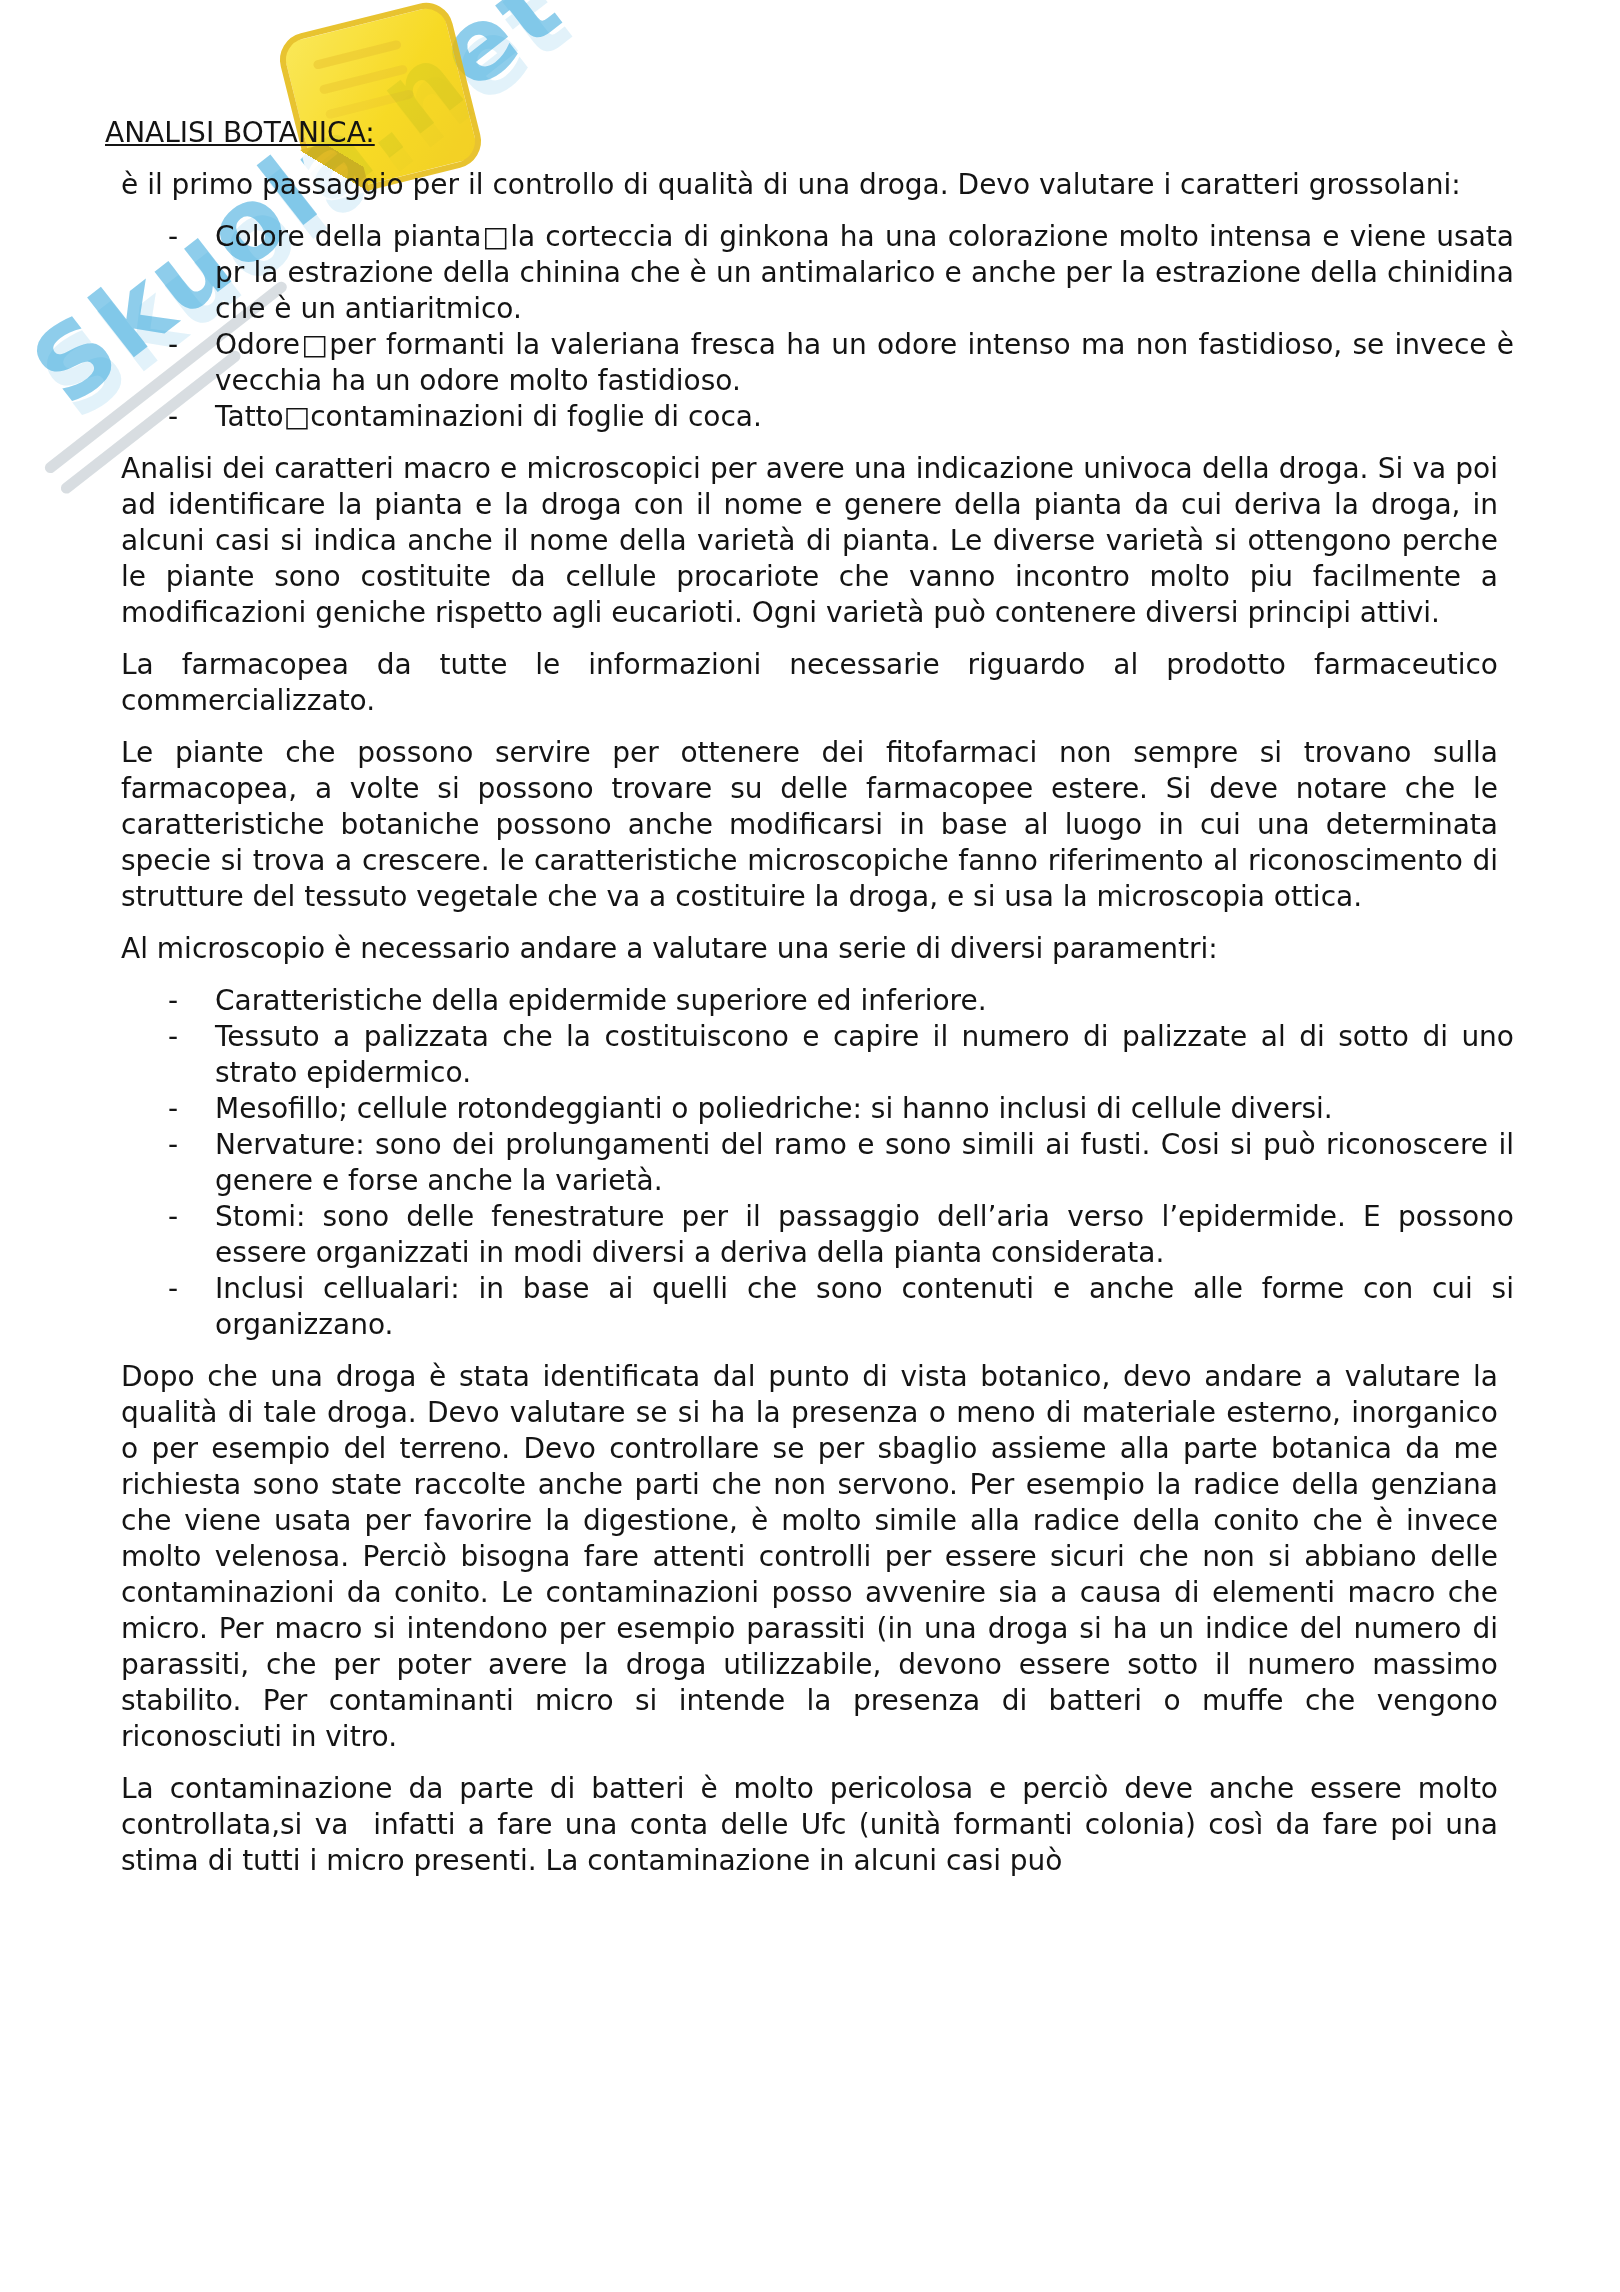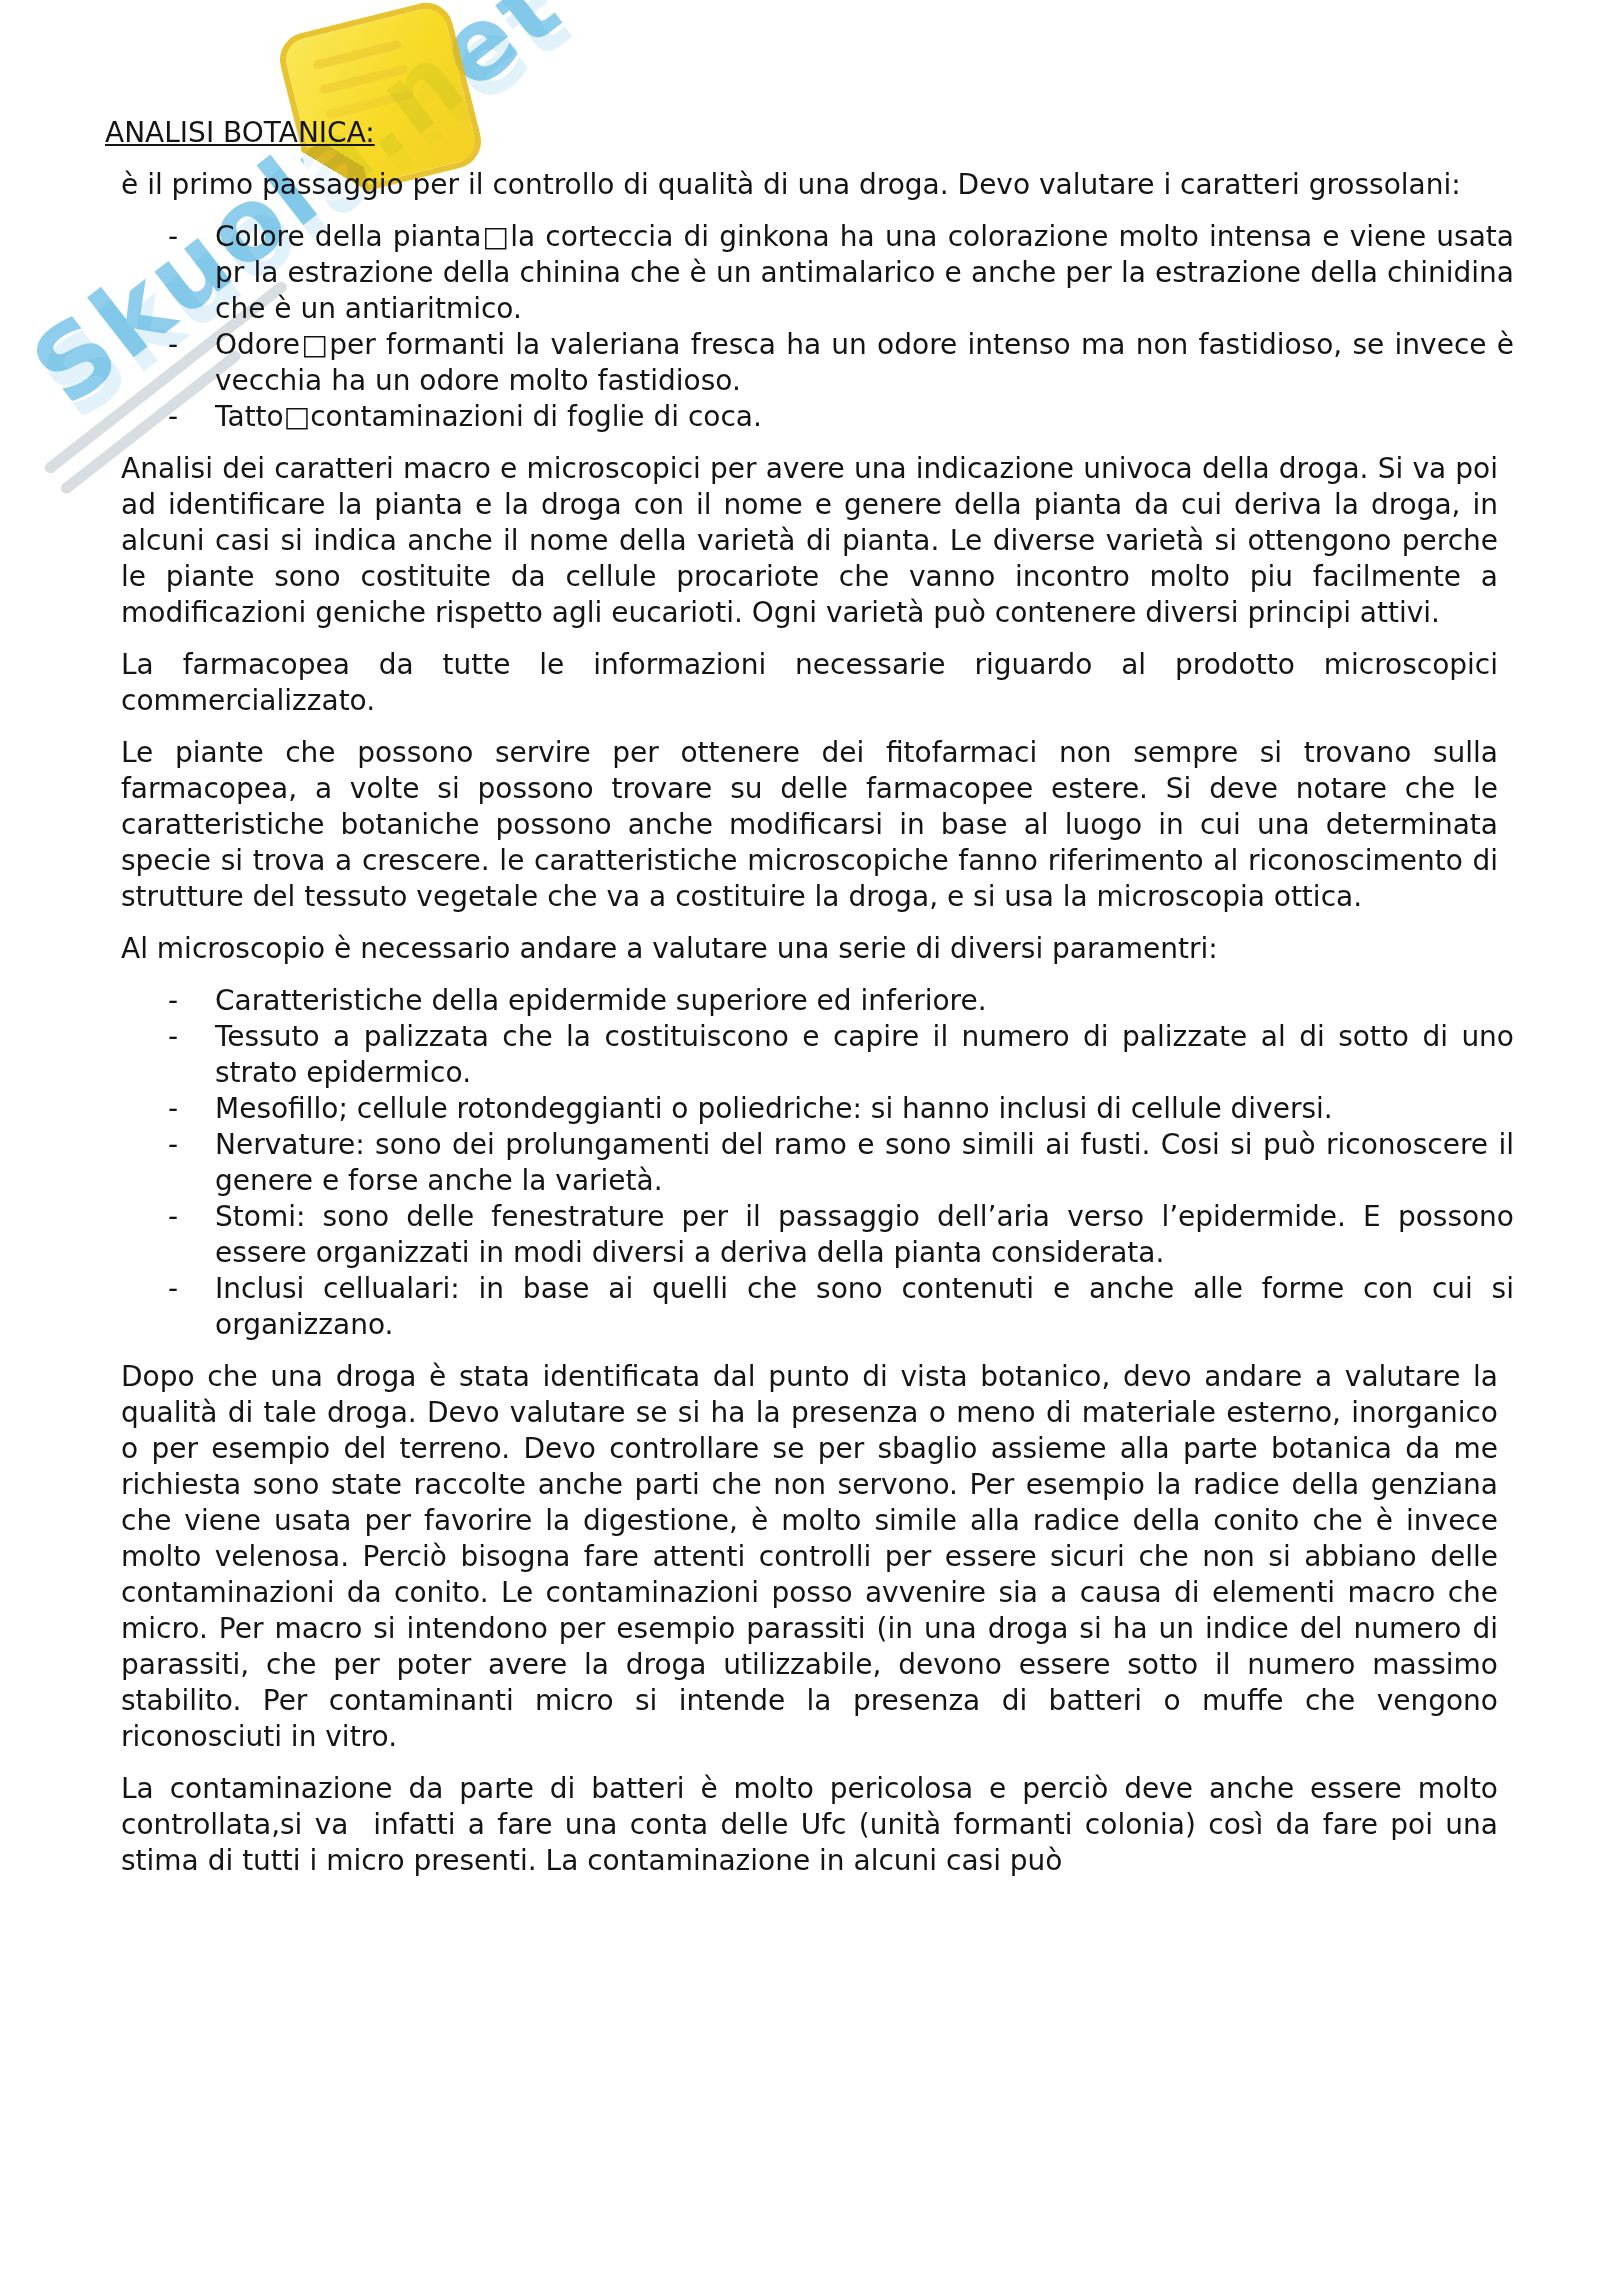--- a/index.html
+++ b/index.html
@@ -136,21 +136,21 @@
   </div>
 
   <div class="doc">
     <div class="doc-title">ANALISI BOTANICA:</div>
     <div id="doc-content">
         <div class="para">è il primo passaggio per il controllo di qualità di una droga. Devo valutare i caratteri grossolani:</div>
         <div class="list-item"><span class="dash">-</span><span>Colore della pianta□la corteccia di ginkona ha una colorazione molto intensa e viene usata pr la estrazione della chinina che è un antimalarico e anche per la estrazione della chinidina che è un antiaritmico.</span></div>
         <div class="list-item"><span class="dash">-</span><span>Odore□per formanti la valeriana fresca ha un odore intenso ma non fastidioso, se invece è vecchia ha un odore molto fastidioso.</span></div>
         <div class="list-item"><span class="dash">-</span><span>Tatto□contaminazioni di foglie di coca.</span></div>
         <div class="para">Analisi dei caratteri macro e microscopici per avere una indicazione univoca della droga. Si va poi ad identificare la pianta e la droga con il nome e genere della pianta da cui deriva la droga, in alcuni casi si indica anche il nome della varietà di pianta. Le diverse varietà si ottengono perche le piante sono costituite da cellule procariote che vanno incontro molto piu facilmente a modificazioni geniche rispetto agli eucarioti. Ogni varietà può contenere diversi principi attivi.</div>
-        <div class="para">La farmacopea da tutte le informazioni necessarie riguardo al prodotto microscopici commercializzato.</div>
+        <div class="para">La farmacopea da tutte le informazioni necessarie riguardo al prodotto farmaceutico commercializzato.</div>
         <div class="para">Le piante che possono servire per ottenere dei fitofarmaci non sempre si trovano sulla farmacopea, a volte si possono trovare su delle farmacopee estere. Si deve notare che le caratteristiche botaniche possono anche modificarsi in base al luogo in cui una determinata specie si trova a crescere. le caratteristiche microscopiche fanno riferimento al riconoscimento di strutture del tessuto vegetale che va a costituire la droga, e si usa la microscopia ottica.</div>
         <div class="para">Al microscopio è necessario andare a valutare una serie di diversi paramentri:</div>
         <div class="list-item"><span class="dash">-</span><span>Caratteristiche della epidermide superiore ed inferiore.</span></div>
         <div class="list-item"><span class="dash">-</span><span>Tessuto a palizzata che la costituiscono e capire il numero di palizzate al di sotto di uno strato epidermico.</span></div>
         <div class="list-item"><span class="dash">-</span><span>Mesofillo; cellule rotondeggianti o poliedriche: si hanno inclusi di cellule diversi.</span></div>
         <div class="list-item"><span class="dash">-</span><span>Nervature: sono dei prolungamenti del ramo e sono simili ai fusti. Cosi si può riconoscere il genere e forse anche la varietà.</span></div>
         <div class="list-item"><span class="dash">-</span><span>Stomi: sono delle fenestrature per il passaggio dell’aria verso l’epidermide. E possono essere organizzati in modi diversi a deriva della pianta considerata.</span></div>
         <div class="list-item"><span class="dash">-</span><span>Inclusi cellualari: in base ai quelli che sono contenuti e anche alle forme con cui si organizzano.</span></div>
         <div class="para">Dopo che una droga è stata identificata dal punto di vista botanico, devo andare a valutare la qualità di tale droga. Devo valutare se si ha la presenza o meno di materiale esterno, inorganico o per esempio del terreno. Devo controllare se per sbaglio assieme alla parte botanica da me richiesta sono state raccolte anche parti che non servono. Per esempio la radice della genziana che viene usata per favorire la digestione, è molto simile alla radice della conito che è invece molto velenosa. Perciò bisogna fare attenti controlli per essere sicuri che non si abbiano delle contaminazioni da conito. Le contaminazioni posso avvenire sia a causa di elementi macro che micro. Per macro si intendono per esempio parassiti (in una droga si ha un indice del numero di parassiti, che per poter avere la droga utilizzabile, devono essere sotto il numero massimo stabilito. Per contaminanti micro si intende la presenza di batteri o muffe che vengono riconosciuti in vitro.</div>
         <div class="para">La contaminazione da parte di batteri è molto pericolosa e perciò deve anche essere molto controllata,si va  infatti a fare una conta delle Ufc (unità formanti colonia) così da fare poi una stima di tutti i micro presenti. La contaminazione in alcuni casi può</div>

